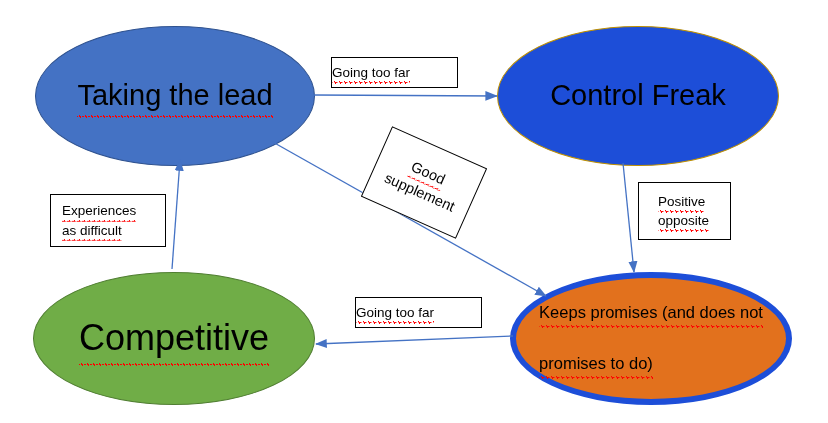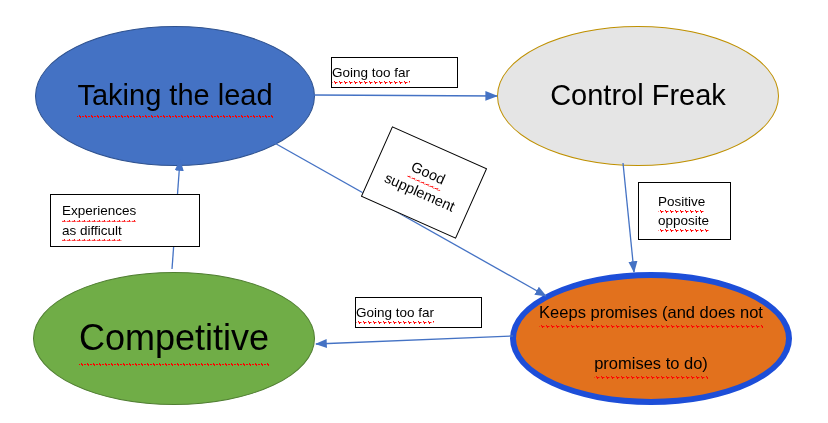--- a/index.html
+++ b/index.html
@@ -13,41 +13,40 @@
   #canvas{position:absolute;left:0;top:0;width:828px;height:423px;}
 
   .edge-layer{position:absolute;left:0;top:0;width:828px;height:423px;z-index:2;}
 
   .node{
     position:absolute;
     border-radius:50%;
     display:flex;
     align-items:center;
     justify-content:center;
-    text-align:center;
     box-sizing:border-box;
     z-index:1;
   }
   .node .node-label{
     display:block;
     color:#000000;
     line-height:1.30;
     padding:0 12px;
     position:relative;
   }
 
   #node-taking-the-lead{
     left:35px;top:26px;width:280px;height:140px;
     background:#4472C4;border:1px solid #2F528F;
   }
   #node-taking-the-lead .node-label{font-size:29px;}
 
   #node-control-freak{
     left:497px;top:26px;width:282px;height:140px;
-    background:#e5e5e5;border:1px solid #BF9000;
+    background:#1d4ed8;border:1px solid #BF9000;
   }
   #node-control-freak .node-label{font-size:29px;}
 
   #node-competitive{
     left:33px;top:272px;width:282px;height:133px;
     background:#70AD47;border:1px solid #507E32;
   }
   #node-competitive .node-label{font-size:36px;}
 
   #node-keeps-promises{
@@ -68,21 +67,21 @@
     display:flex;
     flex-direction:column;
     justify-content:center;
   }
   .label-box .line{display:block;white-space:nowrap;position:relative;}
   .label-box.center{align-items:flex-start;text-align:center;}
   .label-box.left{align-items:flex-start;text-align:left;padding-left:11px;}
 
   #label-going-too-far-top{left:331px;top:57px;width:127px;height:31px;}
   #label-going-too-far-bottom{left:355px;top:297px;width:127px;height:31px;}
-  #label-experiences{left:50px;top:194px;width:150px;height:53px;}
+  #label-experiences{left:50px;top:194px;width:116px;height:53px;}
   #label-positive-opposite{left:638px;top:182px;width:93px;height:58px;padding-left:19px;}
 
   #label-good-supplement{
     left:372px;top:144px;width:104px;height:77px;
     transform:rotate(24deg);
     transform-origin:50% 50%;
     padding-left:0;
     align-items:center;text-align:center;
   }
   #label-good-supplement .line{font-size:14.5px;}

